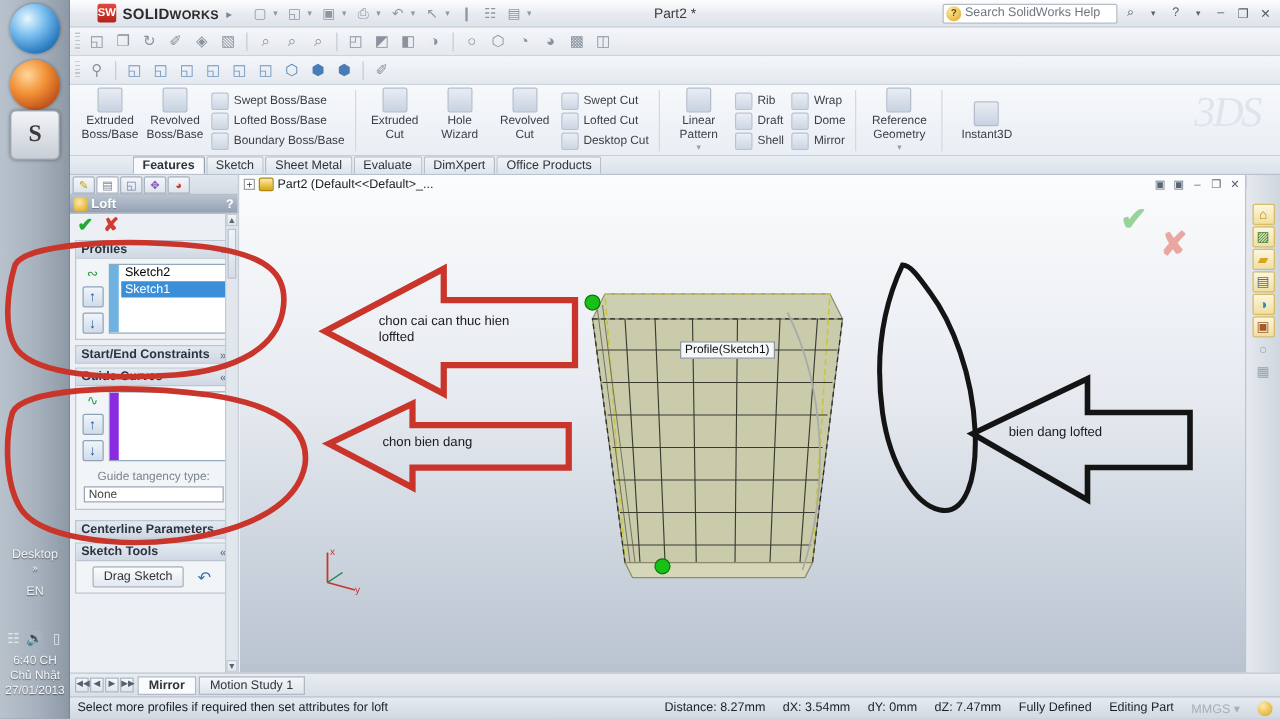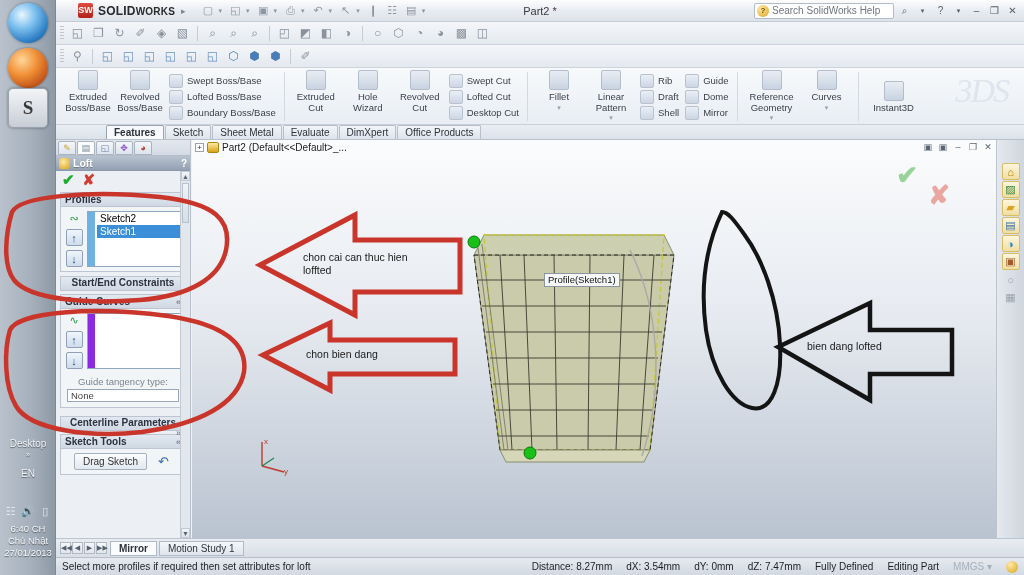--- a/index.html
+++ b/index.html
@@ -167,21 +167,21 @@
             position:relative; overflow:hidden; }
   .listbox .accent{ position:absolute; left:0; top:0; bottom:0; width:7px; background:#6fb1e0;}
   .listbox.purple .accent{ background:#8a2be2; }
   .lrow{ margin-left:9px; padding:1px 3px; font-size:10px; }
   .lrow.sel{ background:#3a8fd8; color:#fff; }
   .pm-note{ font-size:9.5px; color:#7a838f; text-align:center; margin:3px 0 2px;}
   .pm-combo{ margin:0 6px 5px 6px; height:13px; border:1px solid #9aa6b5; background:#fff;
      font-size:9.5px; color:#444; padding-left:3px; line-height:12px; position:relative;}
   .pm-collapsed{ margin:4px 4px 0 4px; border:1px solid #bcc5d1;
      background:linear-gradient(#e3e9f1,#cfd8e3); height:15px; display:flex;
-     align-items:center; padding:0 4px;flex-direction:column;}
+     align-items:center; padding:0 4px;}
   .pm-collapsed .t{ font-size:10px; font-weight:bold; color:#2c3340;}
   .pm-collapsed .c{ margin-left:auto; font-size:9px; color:#5a6675;}
   #drag-sketch{ border:1px solid #a6b0bd; background:linear-gradient(#fbfcfd,#e2e8f0);
      font-size:10px; padding:2px 8px; border-radius:2px; color:#333;}
   #pm-scroll{ position:absolute; right:0; top:31px; bottom:0; width:10px;
      background:#e2e7ee; border-left:1px solid #c3cad4;}
   .sc-arrow{ height:10px; background:linear-gradient(#f2f5f9,#dde3ea); border:1px solid #c3cad4;
      font-size:7px; text-align:center; line-height:9px; color:#5a6675;}
   #pm-thumb{ position:absolute; left:1px; right:1px; top:12px; height:40px;
      background:linear-gradient(#f0f4f8,#d6dde6); border:1px solid #b8c0cb;}
@@ -408,68 +408,58 @@
           <span class="ri-s"></span>
           <span class="rl-s">Desktop Cut</span>
         </div>
       </div>
     </div>
     <div class="rb-sep"></div>
 
     <div class="rb-group">
       <div class="rb-big">
         <div class="ri"></div>
-        <div class="rl">Fillet</div>
-        <div class="rb-drop">▾</div>
-      </div>
-      <div class="rb-big">
-        <div class="ri"></div>
         <div class="rl">Linear<br>Pattern</div>
         <div class="rb-drop">▾</div>
       </div>
       <div class="rb-col">
         <div class="rb-item">
           <span class="ri-s"></span>
           <span class="rl-s">Rib</span>
         </div>
         <div class="rb-item">
           <span class="ri-s"></span>
           <span class="rl-s">Draft</span>
         </div>
         <div class="rb-item">
           <span class="ri-s"></span>
           <span class="rl-s">Shell</span>
         </div>
       </div>
       <div class="rb-col">
         <div class="rb-item">
           <span class="ri-s"></span>
-          <span class="rl-s">Guide</span>
+          <span class="rl-s">Wrap</span>
         </div>
         <div class="rb-item">
           <span class="ri-s"></span>
           <span class="rl-s">Dome</span>
         </div>
         <div class="rb-item">
           <span class="ri-s"></span>
           <span class="rl-s">Mirror</span>
         </div>
       </div>
     </div>
     <div class="rb-sep"></div>
 
     <div class="rb-group">
       <div class="rb-big" style="width:58px">
         <div class="ri"></div>
         <div class="rl">Reference<br>Geometry</div>
-        <div class="rb-drop">▾</div>
-      </div>
-      <div class="rb-big">
-        <div class="ri"></div>
-        <div class="rl">Curves</div>
         <div class="rb-drop">▾</div>
       </div>
     </div>
     <div class="rb-sep"></div>
 
     <div class="rb-group">
       <div class="rb-big" style="width:60px; justify-content:center">
         <div class="ri"></div>
         <div class="rl">Instant3D</div>
       </div>

